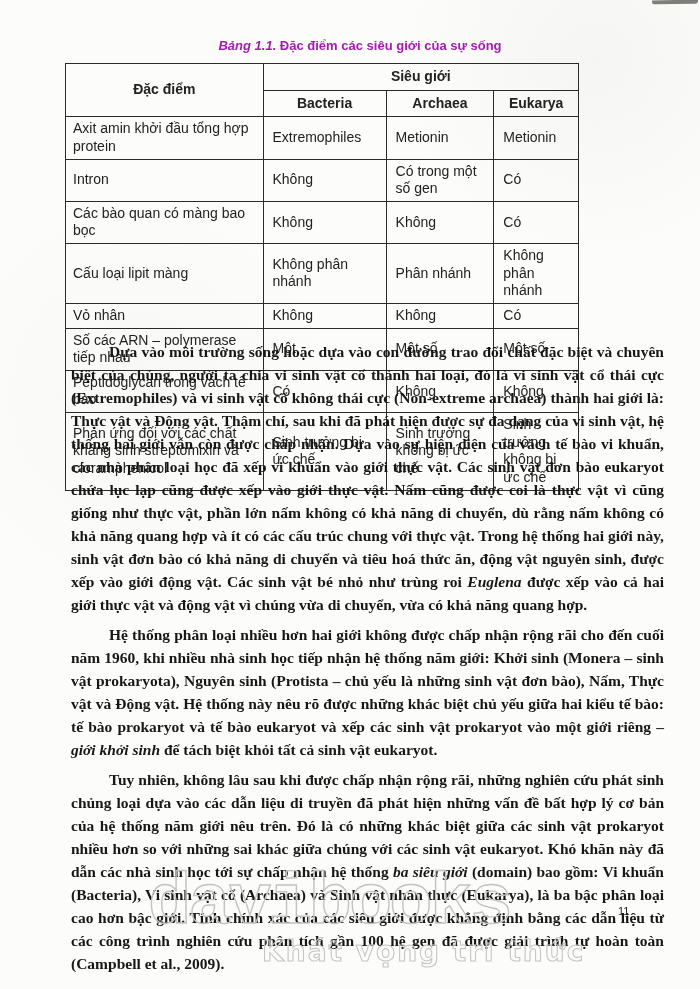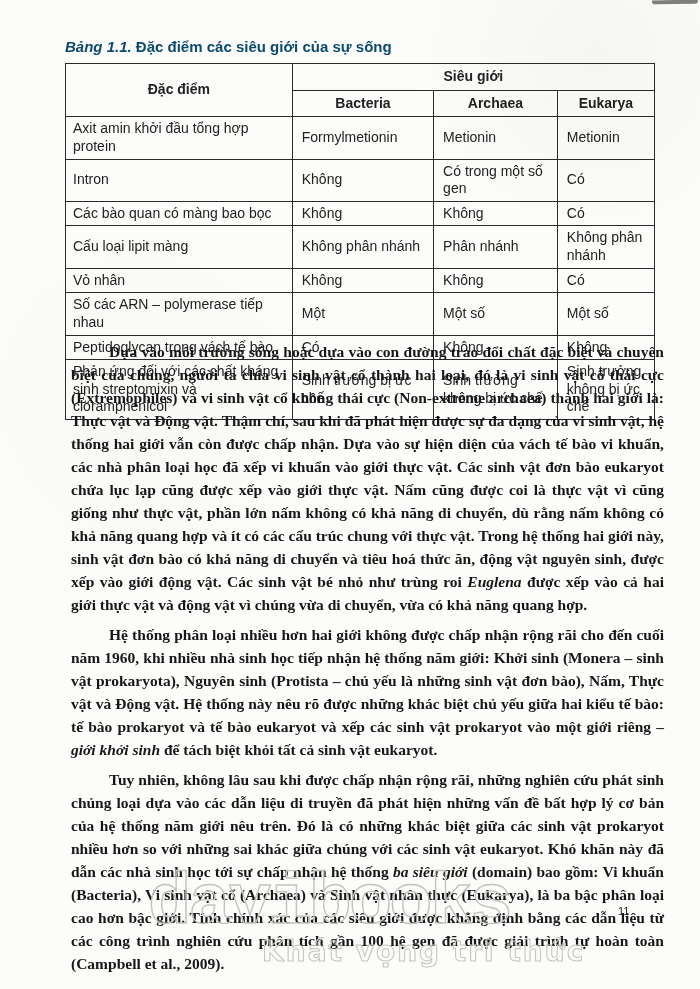--- a/index.html
+++ b/index.html
@@ -18,30 +18,30 @@
   .scan-artifact {
     position: absolute; top: 0; right: 2px;
     width: 46px; height: 4px;
     background: #4a4a46; opacity: .7;
     border-radius: 0 0 3px 3px;
     transform: rotate(-1deg);
   }
 
   .table-caption {
     position: absolute; top: 38px; left: 65px; width: 590px;
-    text-align: left;
+    text-align: center;
     font-family: "Liberation Sans", sans-serif;
-    font-weight: bold; font-size: 15px; color: #0c4a6e;
+    font-weight: bold; font-size: 13px; color: #a21caf;
     white-space: nowrap;
   }
   .table-caption .cap-prefix { font-style: italic; }
 
   table.domains-table {
     position: absolute; top: 63px; left: 65px;
-    width: 590px;
+    width: 514px;
     border-collapse: collapse;
     table-layout: fixed;
     font-family: "Liberation Sans", sans-serif;
     font-size: 14px; color: #222;
     background: transparent;
   }
   .domains-table th, .domains-table td {
     border: 1.6px solid #2a2a2a;
     padding: 3px 6px;
     line-height: 1.26;
@@ -113,21 +113,21 @@
     </tr>
     <tr>
       <th>Bacteria</th>
       <th>Archaea</th>
       <th>Eukarya</th>
     </tr>
   </thead>
   <tbody>
       <tr>
         <td class="feature-cell">Axit amin khởi đầu tổng hợp protein</td>
-        <td class="value-cell">Formylmetionin</td>
+        <td class="value-cell">Extremophiles</td>
         <td class="value-cell">Metionin</td>
         <td class="value-cell">Metionin</td>
       </tr>
       <tr>
         <td class="feature-cell">Intron</td>
         <td class="value-cell">Không</td>
         <td class="value-cell">Có trong một số gen</td>
         <td class="value-cell">Có</td>
       </tr>
       <tr>

